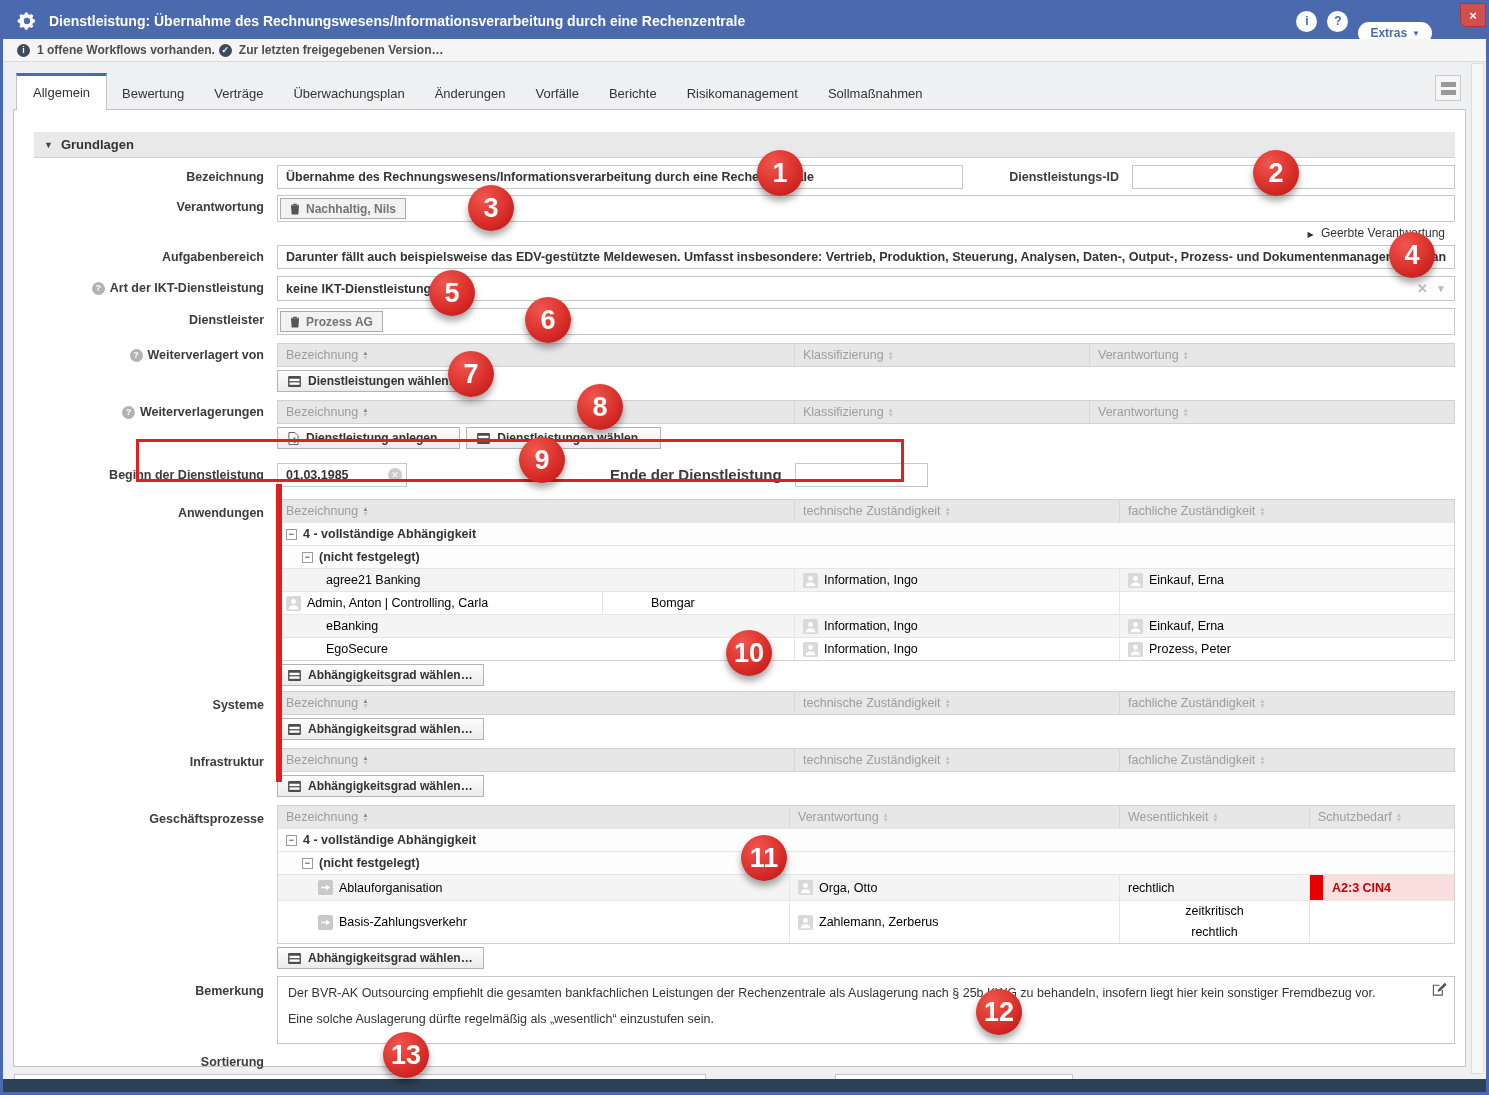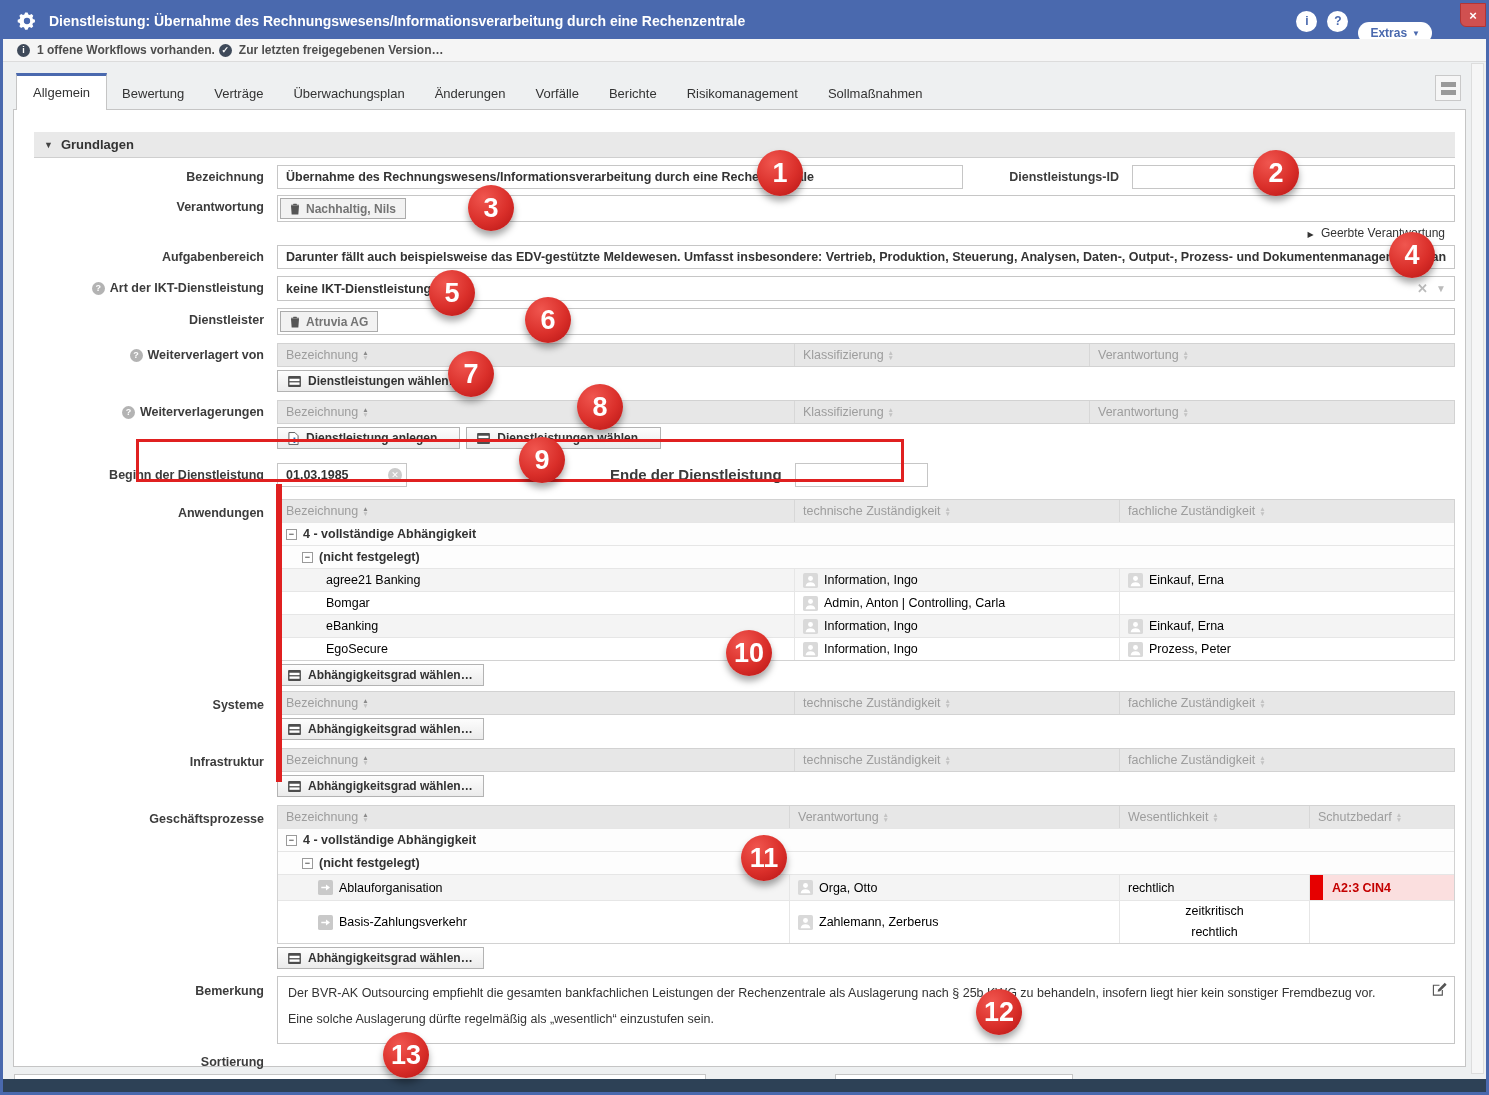--- a/index.html
+++ b/index.html
@@ -232,21 +232,21 @@
     <div class="frow" style="margin-top:7px;">
       <div class="lbl">
           <span>Dienstleister</span>
         </div>
       <div class="farea">
         <div class="chipbox">
           <span class="chip">
             <svg width="10" height="12" viewBox="0 0 12 14">
                 <path fill="#555" d="M1.2 3.5h9.6l-.8 10H2l-.8-10zM4.2.8h3.6l.6 1.2h2.4v1.2H1.2V2h2.4L4.2.8z"></path>
               </svg>
-            <span>Atruvia AG</span>
+            <span>Prozess AG</span>
           </span>
         </div>
       </div>
     </div>
 
     <div class="frow" style="margin-top:8px;">
       <div class="lbl">
         <span class="help">?</span>
         <span>Weiterverlagert von</span>
       </div>
@@ -411,30 +411,30 @@
             <div class="td" style="flex:1;">
               <svg class="avatar" width="15" height="15" viewBox="0 0 16 16">
                   <rect width="16" height="16" rx="2" fill="#d9d9d9"></rect>
                   <circle cx="8" cy="5.8" r="2.6" fill="#fff"></circle>
                   <path d="M2.8 14c.5-3 2.7-4.1 5.2-4.1s4.7 1.1 5.2 4.1z" fill="#fff"></path>
                 </svg>
               <span>Einkauf, Erna</span>
               </div>
           </div>
           <div class="trow">
+            <div class="td" style="width:325px;">
+              <svg class="avatar" width="15" height="15" viewBox="0 0 16 16">
+                  <rect width="16" height="16" rx="2" fill="#d9d9d9"></rect>
+                  <circle cx="8" cy="5.8" r="2.6" fill="#fff"></circle>
+                  <path d="M2.8 14c.5-3 2.7-4.1 5.2-4.1s4.7 1.1 5.2 4.1z" fill="#fff"></path>
+                </svg>
+              <span>Admin, Anton | Controlling, Carla</span>
+              </div>
             <div class="td" style="width:517px; padding-left:48px;">
                 <span>Bomgar</span>
-              </div>
-            <div class="td" style="width:325px;">
-              <svg class="avatar" width="15" height="15" viewBox="0 0 16 16">
-                  <rect width="16" height="16" rx="2" fill="#d9d9d9"></rect>
-                  <circle cx="8" cy="5.8" r="2.6" fill="#fff"></circle>
-                  <path d="M2.8 14c.5-3 2.7-4.1 5.2-4.1s4.7 1.1 5.2 4.1z" fill="#fff"></path>
-                </svg>
-              <span>Admin, Anton | Controlling, Carla</span>
               </div>
             <div class="td" style="flex:1;"></div>
           </div>
           <div class="trow stripe">
             <div class="td" style="width:517px; padding-left:48px;">
                 <span>eBanking</span>
               </div>
             <div class="td" style="width:325px;">
               <svg class="avatar" width="15" height="15" viewBox="0 0 16 16">
                   <rect width="16" height="16" rx="2" fill="#d9d9d9"></rect>

